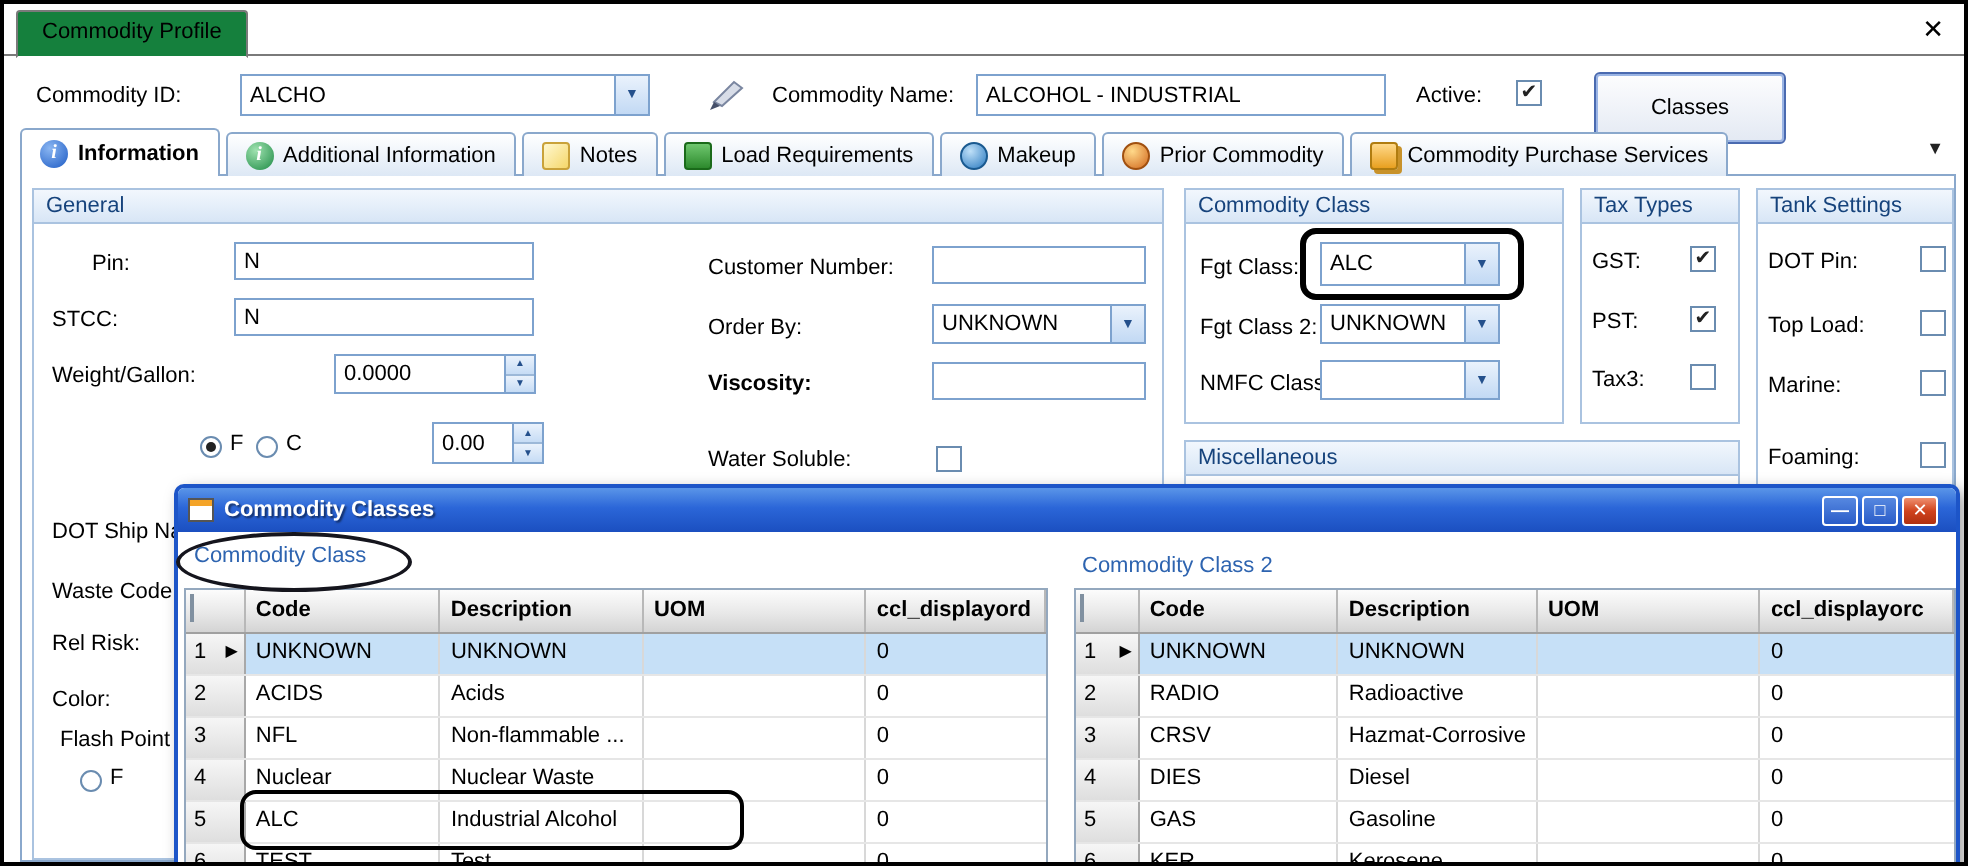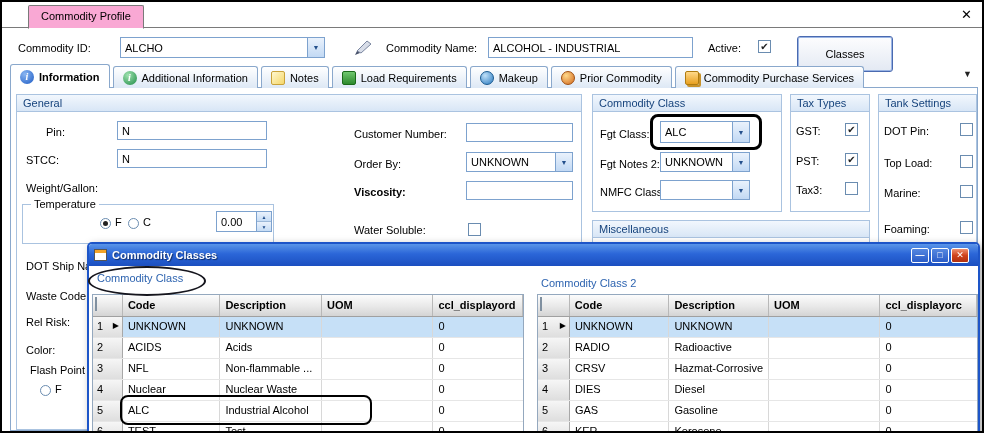--- a/index.html
+++ b/index.html
@@ -15,21 +15,21 @@
   .spin span:first-child{border-bottom:1px solid #9cb8d8;}
   .checkbox{position:absolute;width:13px;height:13px;border:1px solid #6a8cb0;background:#fff;display:flex;align-items:center;justify-content:center;font-size:10px;line-height:1;color:#222;}
   .radio{position:absolute;width:11px;height:11px;border:1px solid #6a8cb0;border-radius:50%;background:#fff;}
   .radio.on::after{content:"";position:absolute;left:2px;top:2px;width:5px;height:5px;border-radius:50%;background:#222;}
   .group{position:absolute;border:1px solid #aac3e0;background:#fff;}
   .group-title{height:17px;background:linear-gradient(180deg,#f2f7fd,#d8e6f6);border-bottom:1px solid #aac3e0;color:#16437c;padding:2px 6px 0;font-size:11px;white-space:nowrap;overflow:hidden;}
   .fieldset{position:absolute;border:1px solid #aac3e0;}
   .fieldset .legend{position:absolute;top:-7px;left:8px;background:#fff;padding:0 3px;white-space:nowrap;}
 
   .doc-tab-row{position:absolute;left:0;top:0;width:100%;height:26px;border-bottom:1px solid #7a7a7a;background:#fff;}
-  .doc-tab{position:absolute;left:6px;top:3px;height:24px;padding:4px 12px 0;border:1px solid #7a7a7a;border-bottom:1px solid #fff;border-radius:2px 2px 0 0;background:#f9a8d4;z-index:2;white-space:nowrap;margin-left:20px;}
+  .doc-tab{position:absolute;left:6px;top:3px;height:24px;padding:4px 12px 0;border:1px solid #7a7a7a;border-bottom:1px solid #fff;border-radius:2px 2px 0 0;background:#15803d;z-index:2;white-space:nowrap;}
   .close-x{position:absolute;right:10px;top:5px;font-size:13px;font-weight:bold;color:#000;cursor:pointer;}
 
   .tab-strip{position:absolute;left:8px;top:62px;width:968px;height:24px;display:flex;gap:3px;align-items:flex-end;z-index:3;}
   .tab{height:22px;display:flex;align-items:center;gap:5px;padding:0 9px;border:1px solid #8aa8cc;border-bottom:none;border-radius:3px 3px 0 0;background:linear-gradient(180deg,#ffffff,#dde8f5);white-space:nowrap;cursor:pointer;}
   .tab.selected{background:#fff;font-weight:bold;height:24px;}
   .tab-overflow{margin-left:auto;align-self:center;color:#222;font-size:9px;padding:0 6px 4px 0;cursor:pointer;}
   .content-frame{position:absolute;left:8px;top:85px;width:968px;height:344px;border:1px solid #8aa8cc;background:#fff;}
 
   .ticon{width:14px;height:14px;flex:0 0 auto;display:flex;align-items:center;justify-content:center;font:italic bold 10px "Liberation Serif",serif;color:#fff;}
   .icon-info{border-radius:50%;background:radial-gradient(circle at 35% 30%,#8ab6f2,#1d5bc4);}
@@ -134,24 +134,28 @@
   </div>
   <div class="label" style="left:24px;top:124px;padding-left:20px;">Pin:</div>
   <div class="tfield" style="left:115px;top:119px;width:150px;height:19px;">
       <span>N</span>
     </div>
   <div class="label" style="left:24px;top:152px;">STCC:</div>
   <div class="tfield" style="left:115px;top:147px;width:150px;height:19px;">
       <span>N</span>
     </div>
   <div class="label" style="left:24px;top:180px;">Weight/Gallon:</div>
-
-  <div class="fieldset" style="left:20px;top:202px;width:252px;height:40px;">
-    <span class="legend">Temperature</span>
-  </div>
+  <div class="combo" style="left:165px;top:175px;width:101px;height:20px;">
+    <span class="cval">0.0000</span>
+    <span class="spin">
+        <span>▲</span>
+        <span>▼</span>
+      </span>
+  </div>
+
   <div class="radio on" style="left:98px;top:216px;"></div>
   <div class="label" style="left:113px;top:214px;">F</div>
   <div class="radio" style="left:126px;top:216px;"></div>
   <div class="label" style="left:141px;top:214px;">C</div>
   <div class="combo" style="left:214px;top:209px;width:56px;height:21px;">
     <span class="cval">0.00</span>
     <span class="spin">
         <span>▲</span>
         <span>▼</span>
       </span>
@@ -178,21 +182,21 @@
   <div class="checkbox" style="left:466px;top:221px;"></div>
 
   <div class="group" style="left:590px;top:92px;width:190px;height:118px;">
     <div class="group-title">Commodity Class</div>
   </div>
   <div class="label" style="left:598px;top:126px;">Fgt Class:</div>
   <div class="combo" style="left:658px;top:119px;width:90px;height:22px;">
     <span class="cval">ALC</span>
     <span class="drop-btn">▼</span>
   </div>
-  <div class="label" style="left:598px;top:156px;">Fgt Notes 2:</div>
+  <div class="label" style="left:598px;top:156px;">Fgt Class 2:</div>
   <div class="combo" style="left:658px;top:150px;width:90px;height:20px;">
     <span class="cval">UNKNOWN</span>
     <span class="drop-btn">▼</span>
   </div>
   <div class="label" style="left:598px;top:184px;">NMFC Class:</div>
   <div class="combo" style="left:658px;top:178px;width:90px;height:20px;">
     <span class="cval"></span>
     <span class="drop-btn">▼</span>
   </div>
 

